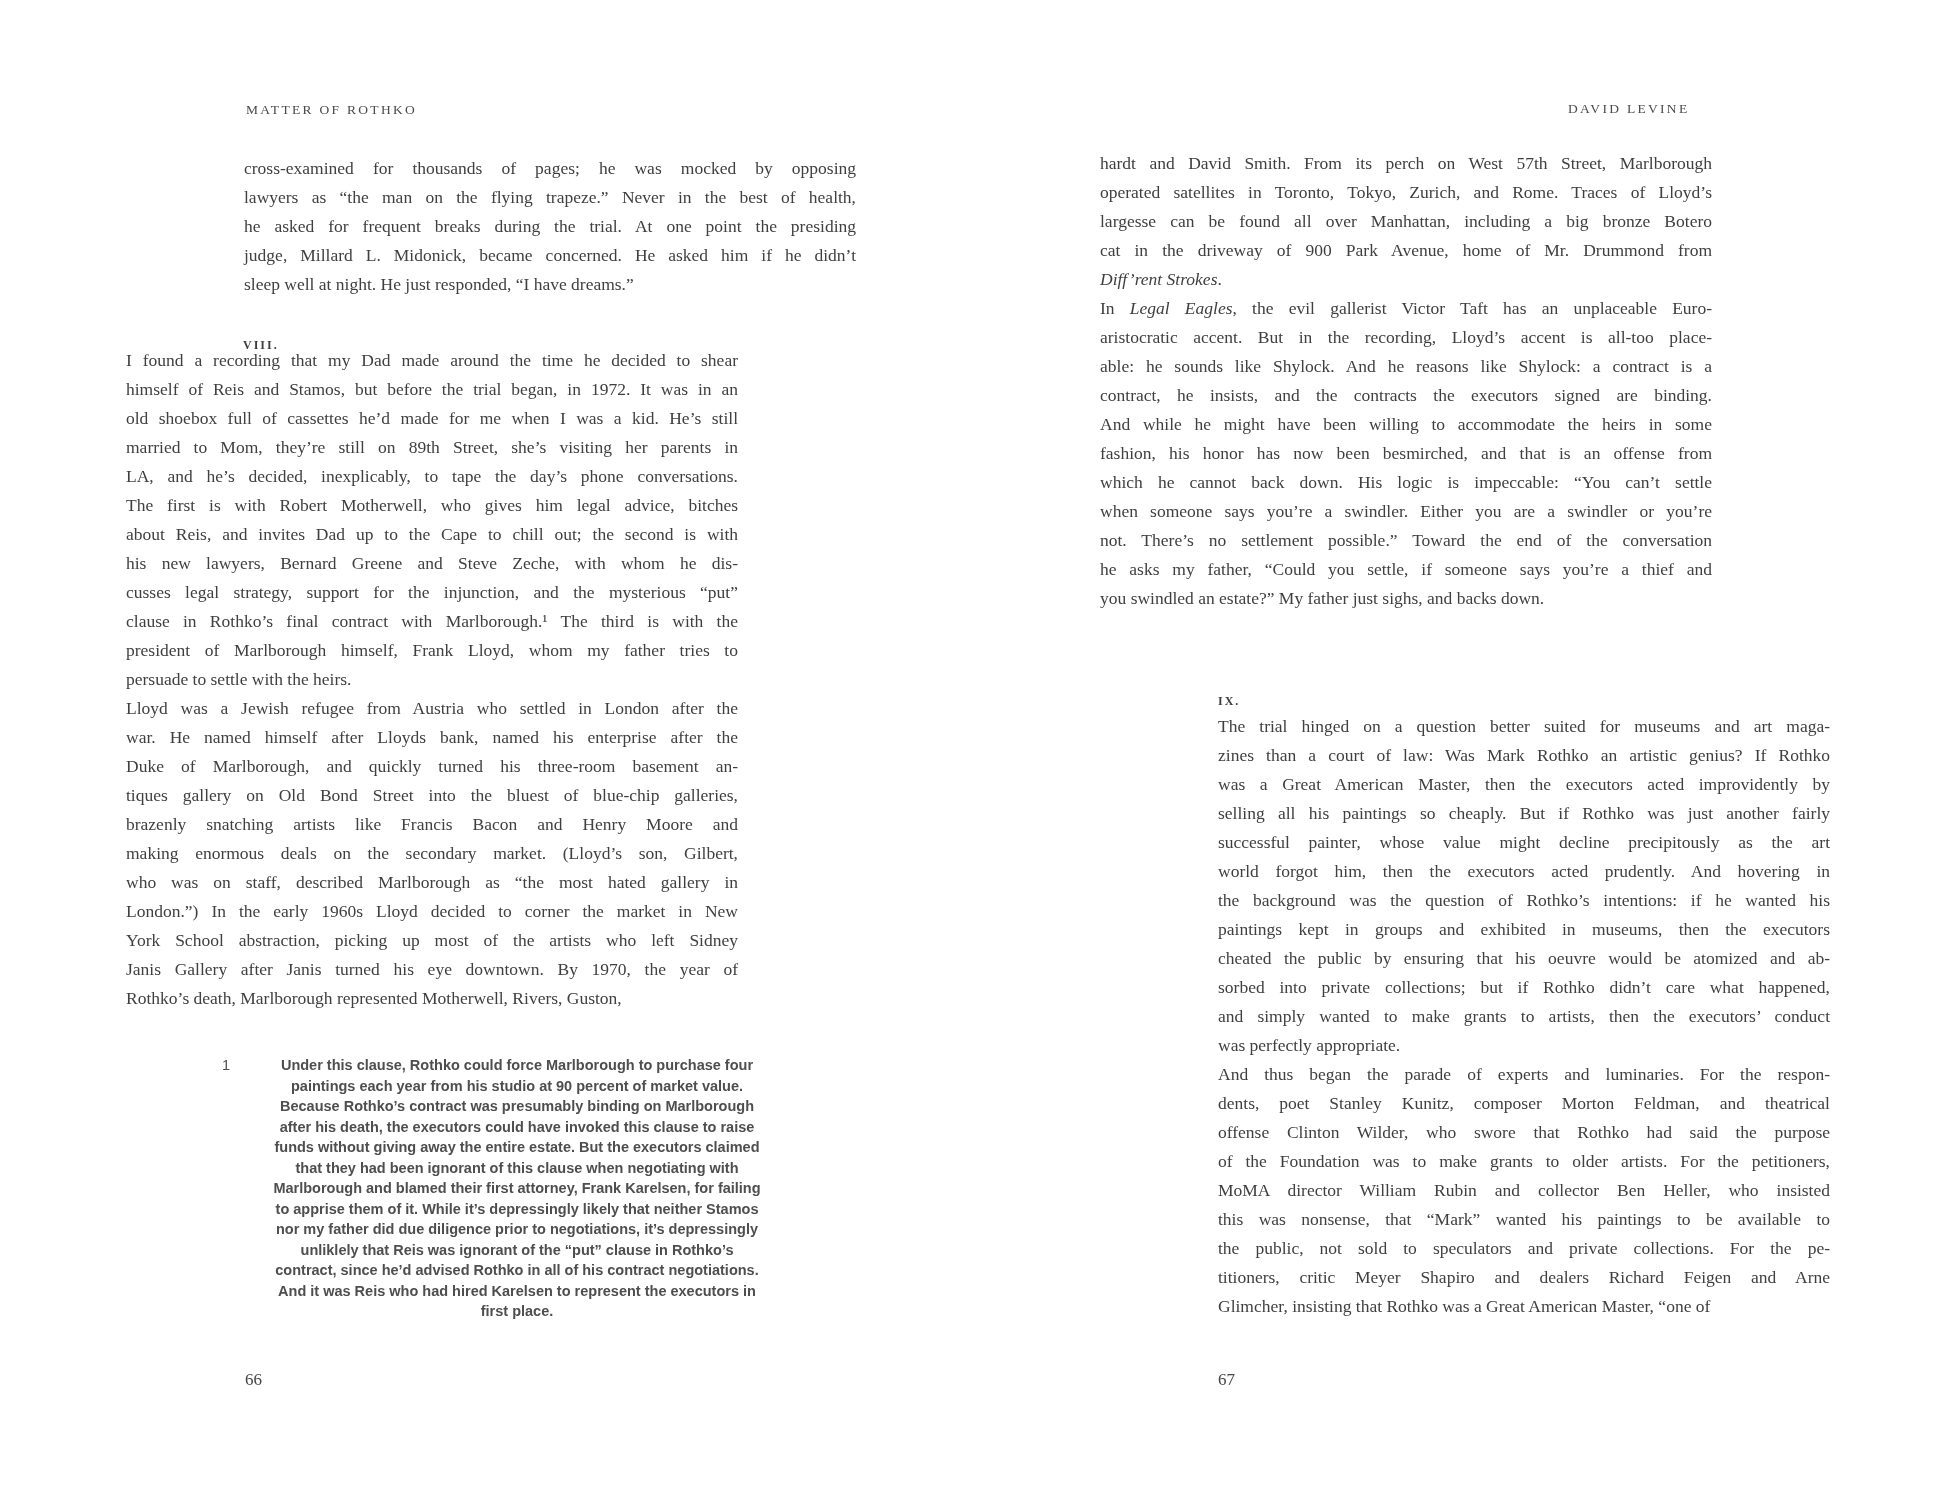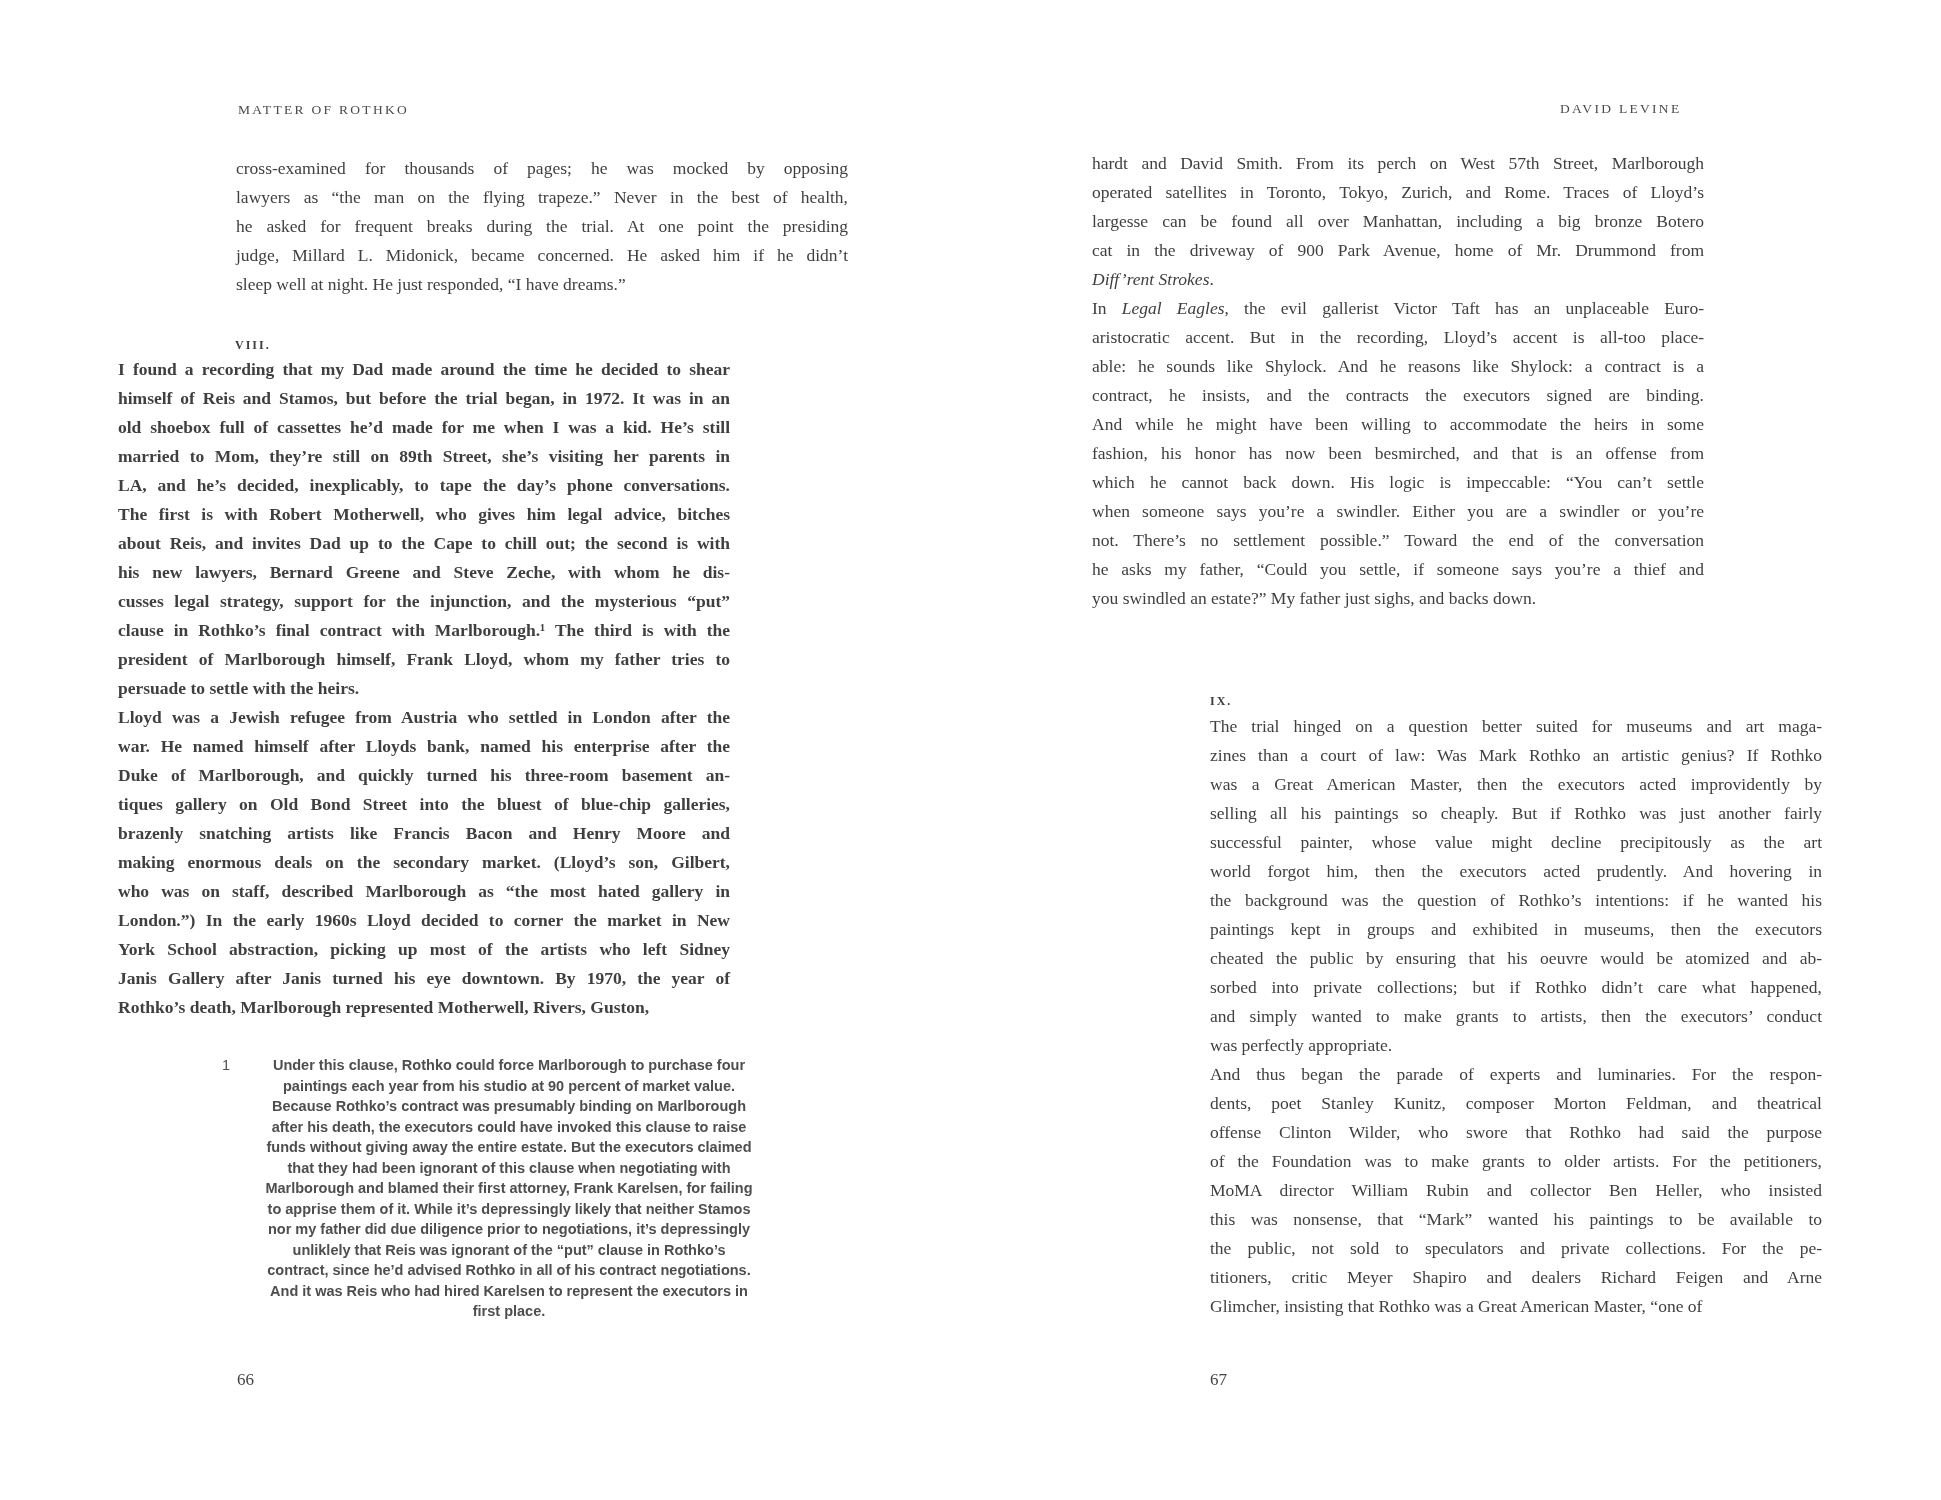--- a/index.html
+++ b/index.html
@@ -3,21 +3,21 @@
 <meta charset="utf-8">
 <style>
   html,body{margin:0;padding:0;}
   body{
     width:1941px;height:1500px;position:relative;
     background:#ffffff;
     font-family:"Liberation Serif", serif;
     color:#3f3f3f;
     overflow:hidden;
   }
-  .abs{position:absolute;}
+  .abs{position:absolute;padding-left:8px;}
   .running-head{
     font-size:13.5px;line-height:14px;letter-spacing:2.3px;
     color:#4a4a4a;white-space:nowrap;
   }
   .para-block{width:612px;}
   .tline{
     font-size:17.5px;line-height:29px;height:29px;
     text-align:justify;text-align-last:justify;
     white-space:normal;overflow:visible;
   }
@@ -50,21 +50,21 @@
   <div class="para-block abs" style="left:236px;top:154px;">
       <div class="tline"><span>cross-examined for thousands of pages; he was mocked by opposing</span></div>
       <div class="tline"><span>lawyers as “the man on the flying trapeze.” Never in the best of health,</span></div>
       <div class="tline"><span>he asked for frequent breaks during the trial. At one point the presiding</span></div>
       <div class="tline"><span>judge, Millard L. Midonick, became concerned. He asked him if he didn’t</span></div>
       <div class="tline last"><span>sleep well at night. He just responded, “I have dreams.”</span></div>
     </div>
 
   <div class="sec-head abs" style="left:235px;top:338px;">VIII.</div>
 
-  <div class="para-block abs" style="left:118px;top:355px;font-weight:bold;">
+  <div class="para-block abs" style="left:118px;top:346px;">
       <div class="tline"><span>I found a recording that my Dad made around the time he decided to shear</span></div>
       <div class="tline"><span>himself of Reis and Stamos, but before the trial began, in 1972. It was in an</span></div>
       <div class="tline"><span>old shoebox full of cassettes he’d made for me when I was a kid. He’s still</span></div>
       <div class="tline"><span>married to Mom, they’re still on 89th Street, she’s visiting her parents in</span></div>
       <div class="tline"><span>LA, and he’s decided, inexplicably, to tape the day’s phone conversations.</span></div>
       <div class="tline"><span>The first is with Robert Motherwell, who gives him legal advice, bitches</span></div>
       <div class="tline"><span>about Reis, and invites Dad up to the Cape to chill out; the second is with</span></div>
       <div class="tline"><span>his new lawyers, Bernard Greene and Steve Zeche, with whom he dis-</span></div>
       <div class="tline"><span>cusses legal strategy, support for the injunction, and the mysterious “put”</span></div>
       <div class="tline"><span>clause in Rothko’s final contract with Marlborough.¹ The third is with the</span></div>

